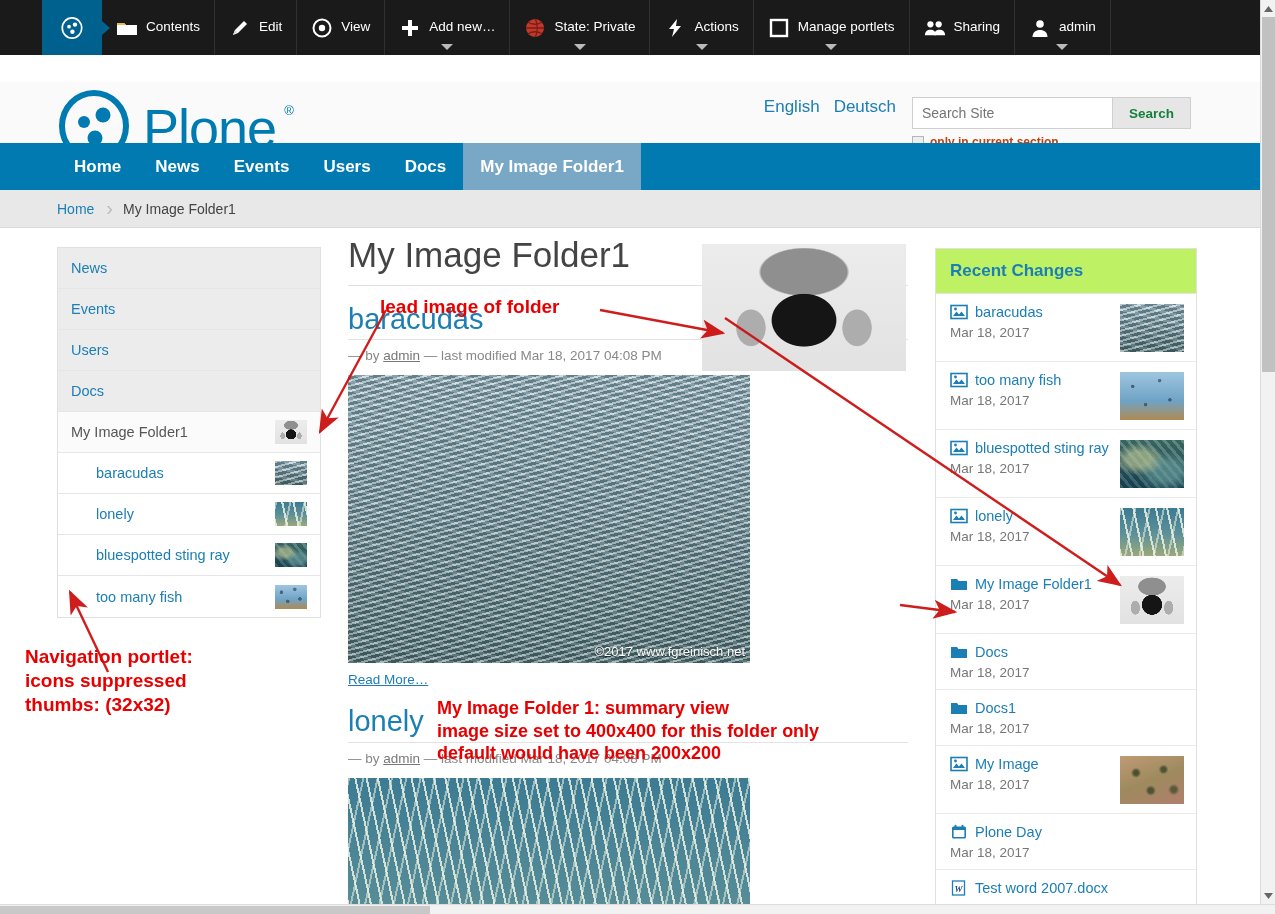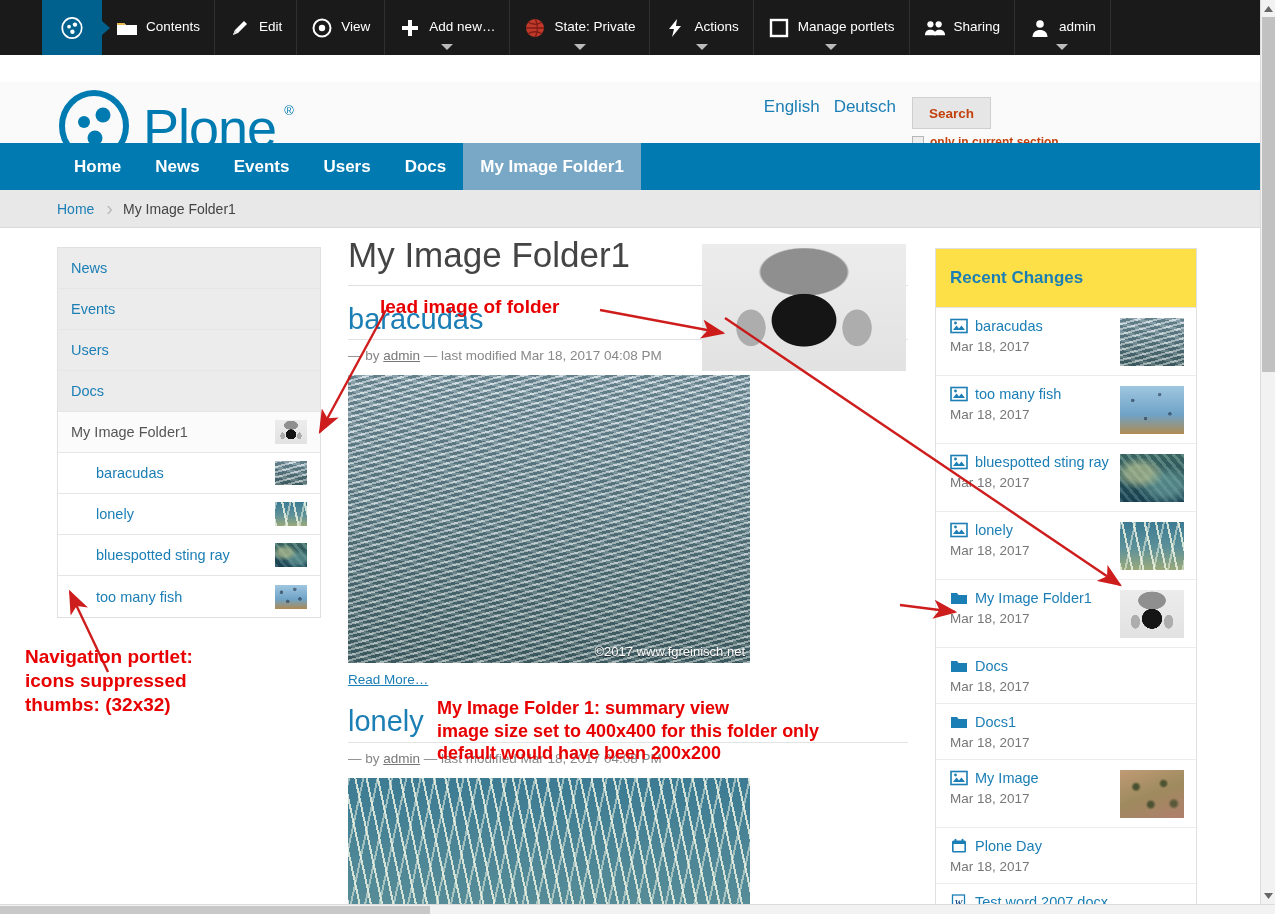--- a/index.html
+++ b/index.html
@@ -55,21 +55,21 @@
 
   .searchbox { position:absolute; right:78px; top:15px; width:270px; }
   .search-row { display:flex; }
   .search-input {
     flex:1; height:32px; border:1px solid #cfcfcf; background:#fff;
     padding:0 9px; font-size:14px; color:#777; font-family:"Liberation Sans",sans-serif;
     border-right:none; outline:none;
   }
   .search-btn {
     height:32px; padding:0 16px; border:1px solid #cfcfcf; background:#e6e6e6;
-    font-size:13.5px; font-weight:bold; color:#c2410c; cursor:pointer;
+    font-size:13.5px; font-weight:bold; color:#15803d; cursor:pointer;
     font-family:"Liberation Sans",sans-serif;
   }
   .search-opt { margin-top:6px; display:flex; align-items:center; gap:6px; font-size:12px; font-weight:bold; color:#c2410c; }
   .search-opt .cb { width:12px; height:12px; border:1px solid #b5b5b5; background:#eee; display:inline-block; }
 
   
   .mainnav {
     position:absolute; top:143px; left:0; width:1260px; height:47px;
     background:#007ab1; display:flex; align-items:stretch; padding-left:57px;
   }
@@ -126,21 +126,21 @@
   .entry-img { margin-top:12px; width:402px; height:288px; overflow:hidden; position:relative; }
   .watermark { position:absolute; right:5px; bottom:4px; color:#fff; font-size:13px; text-shadow:0 1px 1px rgba(0,0,0,.6); }
   .readmore { display:inline-block; margin-top:9px; font-size:13.5px; color:#1b7eb5; text-decoration:underline; cursor:pointer; }
 
   
   .portlet {
     position:absolute; left:935px; top:20px; width:262px;
     border:1px solid #e0e0e0; background:#fff;
   }
   .portlet-head {
-    background:#fde047; padding:19px 14px; font-size:17px; font-weight:bold; color:#1b7eb5;
+    background:#bef264; padding:12px 14px; font-size:17px; font-weight:bold; color:#1b7eb5;
     border-bottom:1px solid #e4e4e4;
   }
   .pl-row { display:flex; align-items:flex-start; padding:9px 12px 9px 14px; border-bottom:1px solid #ececec; gap:6px; }
   .pl-row:last-child { border-bottom:none; }
   .pl-main { flex:1; min-width:0; }
   .pl-titleline { display:flex; align-items:flex-start; gap:7px; flex-wrap:wrap; }
   .pl-icon { width:18px; height:18px; flex:0 0 18px; margin-top:1px; }
   .pl-link { color:#1b7eb5; font-size:14.5px; text-decoration:none; line-height:1.25; cursor:pointer; }
   .pl-date { color:#777; font-size:13.5px; margin-top:3px; }
   .pl-thumb { width:64px; height:48px; flex:0 0 64px; background-size:cover; background-position:center; margin-top:1px; }
@@ -291,20 +291,21 @@
       <span class="logo-text">Plone</span>
       <span class="logo-reg">®</span>
     </div>
 
     <div class="lang-links">
       <a>English</a><a>Deutsch</a>
     </div>
 
     <div class="searchbox">
       <div class="search-row">
+        <input class="search-input" type="text" placeholder="Search Site" style="">
         <button class="search-btn">Search</button>
       </div>
       <label class="search-opt">
         <span class="cb"></span>
         <span>only in current section</span>
       </label>
     </div>
   </div>
 
   <div class="mainnav">

